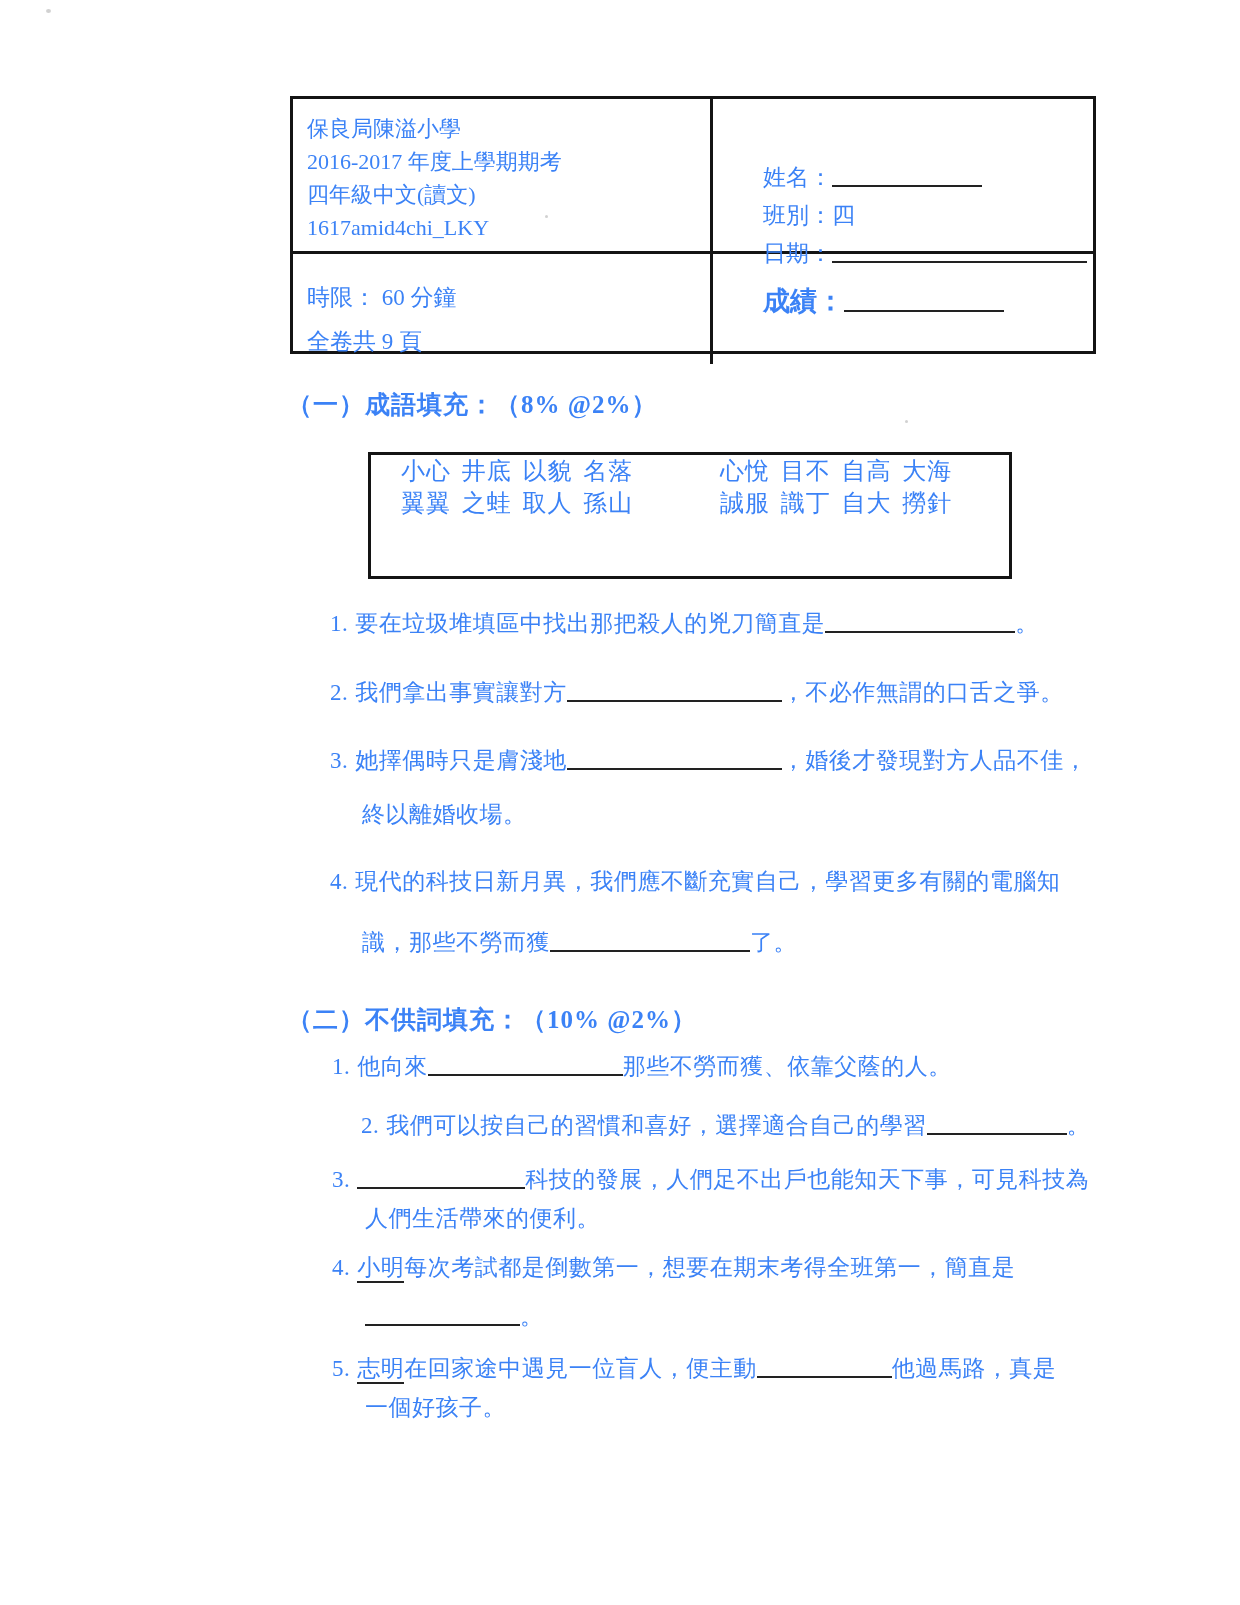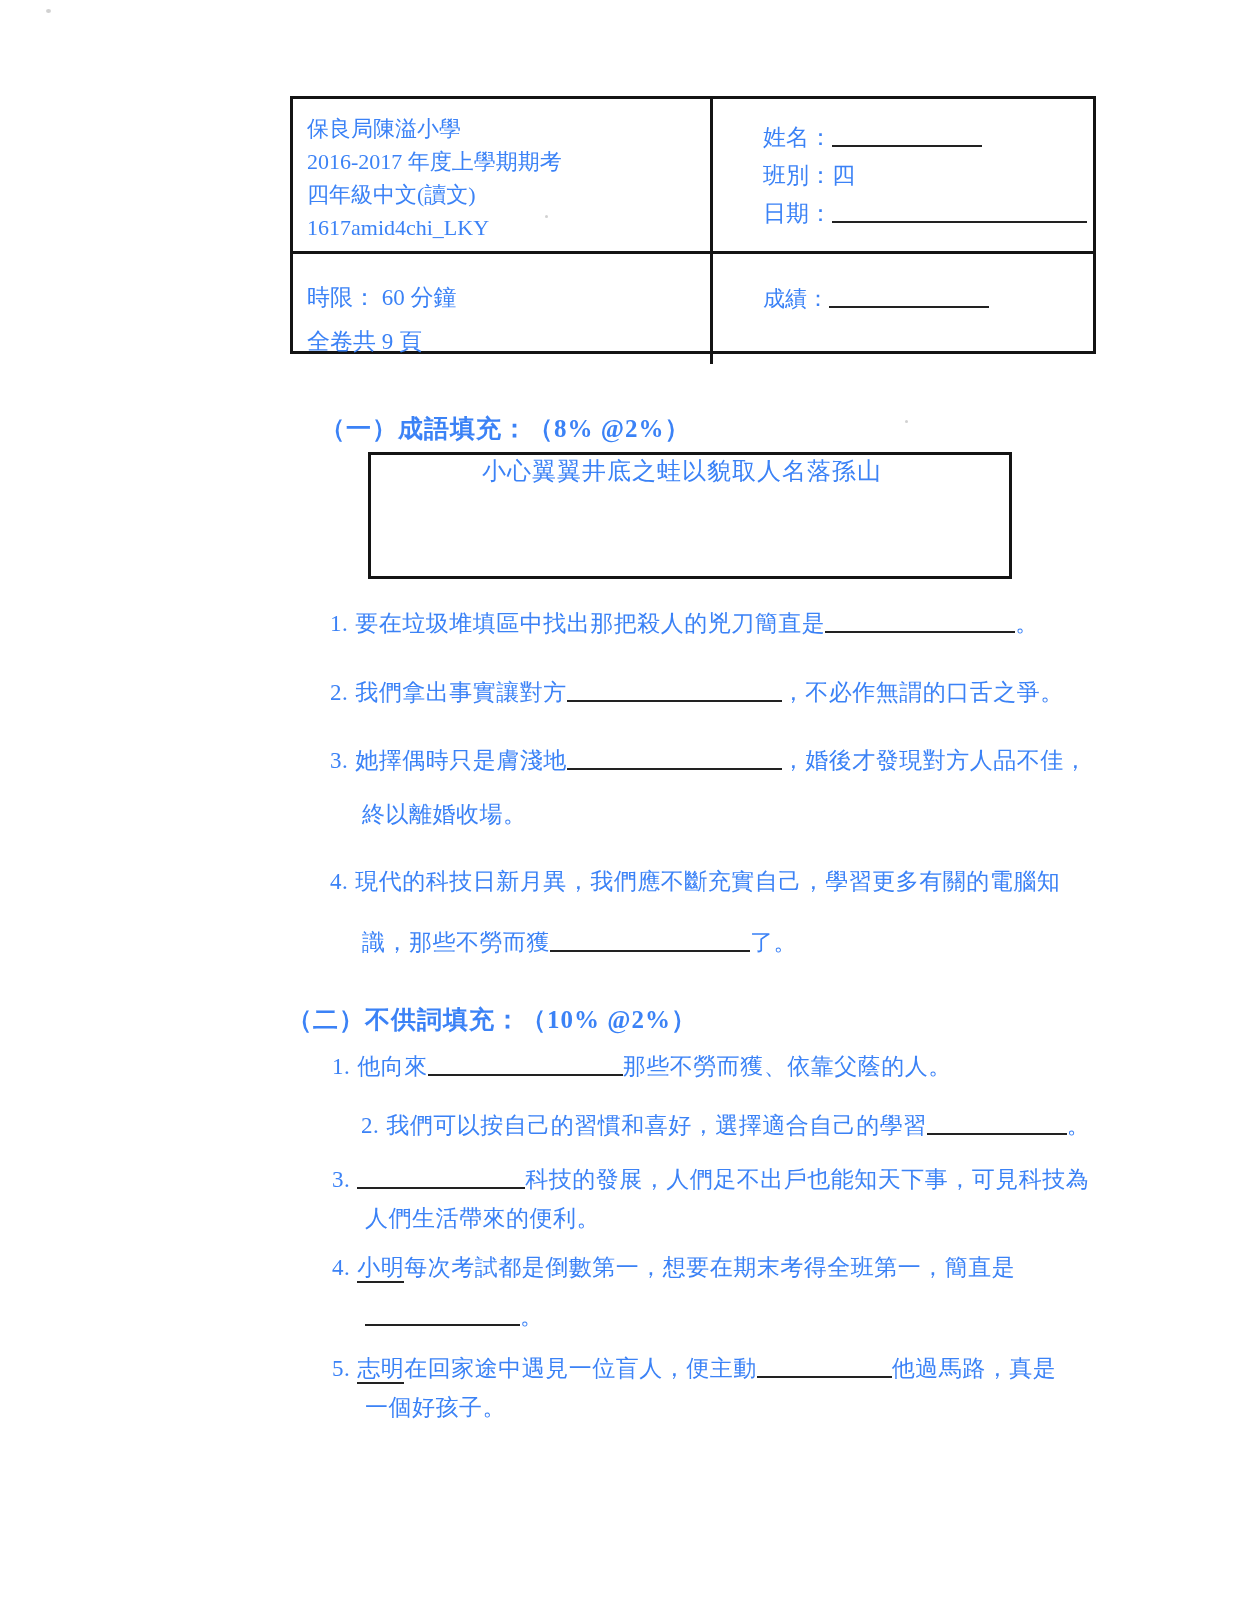--- a/index.html
+++ b/index.html
@@ -19,27 +19,27 @@
     position: absolute;
     left: 290px; top: 96px;
     width: 806px; height: 258px;
     border: 3px solid #141414;
     display: grid;
     grid-template-columns: 420px 1fr;
     grid-template-rows: 155px 1fr;
   }
   .cell { position: relative; }
   .cell.tl { border-right: 3px solid #141414; border-bottom: 3px solid #141414; padding: 13px 10px 0 14px; }
-  .cell.tr { border-bottom: 3px solid #141414; padding: 20px 0 0 50px; }
+  .cell.tr { border-bottom: 3px solid #141414; padding: 28px 0 0 50px; margin-top: 32px; }
   .cell.bl { border-right: 3px solid #141414; padding: 22px 0 0 14px; }
   .cell.br { padding: 28px 0 0 50px; }
   .cell .line { font-size: 22px; line-height: 33px; white-space: nowrap; }
   .cell.tr .line { line-height: 38px; font-size: 23px; }
   .cell.bl .line { line-height: 44px; font-size: 23px; }
-  .cell.br .line { font-size: 22px; }
+  .cell.br .line { font-size: 27px; font-weight: bold; }
 
   
   .blank {
     display: inline-block;
     border-bottom: 2px solid #222;
     height: 1.05em;
     vertical-align: baseline;
     transform: translateY(2px);
   }
   .u-name { border-bottom: 2px solid #222; padding-bottom: 1px; }
@@ -124,29 +124,35 @@
       </div>
       <div class="line">全卷共 9 頁</div>
     </div>
     <div class="cell br">
       <div class="line">
         <span>成績：</span><span class="blank" style="width:160px"></span>
       </div>
     </div>
   </div>
 
-  <div class="sec-heading" style="left:287px; top:412px;margin-left:33px;">（一）成語填充：（8% @2%）</div>
+  <div class="sec-heading" style="left:287px; top:388px;">（一）成語填充：（8% @2%）</div>
 
   <div class="wordbank">
     <div class="wb-row">
       <span>小心翼翼</span>
       <span>井底之蛙</span>
       <span>以貌取人</span>
       <span>名落孫山</span>
     </div>
+    <div class="wb-row">
+      <span>心悅誠服</span>
+      <span>目不識丁</span>
+      <span>自高自大</span>
+      <span>大海撈針</span>
+    </div>
   </div>
 
   <div class="qline" style="left:330px; top:607px;">
     <span class="qnum">1.</span><span>要在垃圾堆填區中找出那把殺人的兇刀簡直是</span><span class="blank" style="width:190px"></span><span>。</span>
   </div>
 
   <div class="qline" style="left:330px; top:676px;">
     <span class="qnum">2.</span><span>我們拿出事實讓對方</span><span class="blank" style="width:215px"></span><span>，不必作無謂的口舌之爭。</span>
   </div>
 

